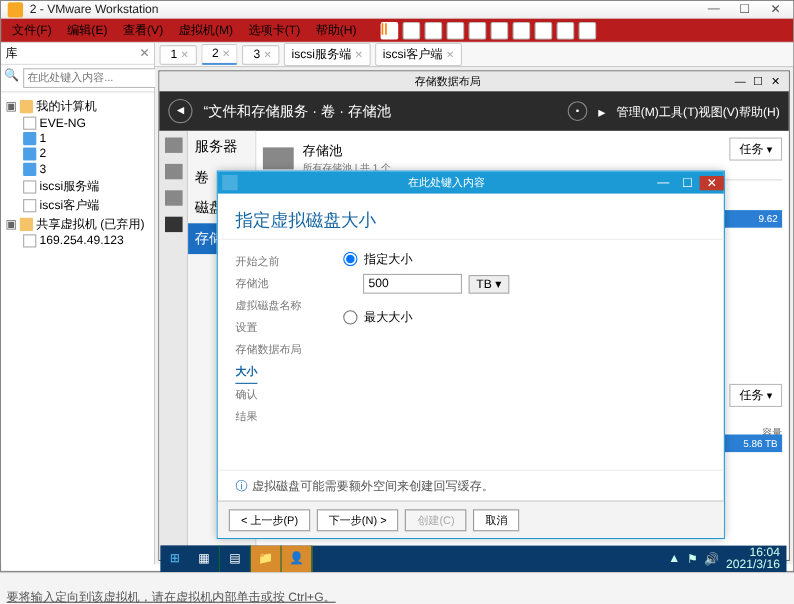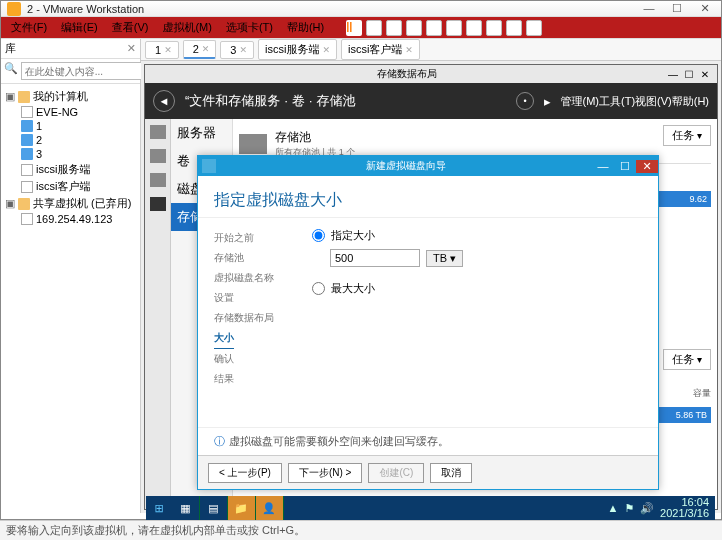--- a/index.html
+++ b/index.html
@@ -95,21 +95,21 @@
 
 .taskbar { position: absolute; left: 146px; bottom: 29px; right: 7px; height: 24px; background: #0a3a6a; display: flex; align-items: center; }
 .taskbar .start { width: 26px; height: 24px; background: #0a3a6a; color: #5bc0f8; text-align: center; line-height: 24px; }
 .taskbar .titem { width: 28px; height: 24px; background: #0a3a6a; border-right: 1px solid #063; text-align: center; line-height: 24px; color: #fff; }
 .taskbar .titem.orange { background: #d98c2e; }
 .taskbar .spacer { flex: 1; }
 .taskbar .tray { display: flex; gap: 6px; padding: 0 6px; color: #cfe; font-size: 9px; align-items: center; }
 .taskbar .clock { text-align: right; line-height: 1; }
 
 
-.statusbar { height: 20px; background: #f4f4f4; border-top: 1px solid #ccc; padding: 2px 6px; font-size: 10px; color: #555; }
+.statusbar { height: 20px; background: #f4f4f4; border-top: 1px solid #ccc; padding: 14px 6px; font-size: 10px; color: #555; text-decoration: underline; }
 </style>
 </head>
 <body>
 
 <div class="main-window">
   <div class="titlebar">
     <span class="icon"></span>
     <span class="title">2 - VMware Workstation</span>
     <div class="win-controls">
       <span>—</span>
@@ -256,32 +256,32 @@
                 <div style="font-size:12px;">存储池</div>
                 <div style="font-size:9px;color:#777;">所有存储池 | 共 1 个</div>
               </div>
             </div>
             <div class="task-btn"><span>任务</span> ▾</div>
             <div style="text-align:right;padding:26px 6px 0 0;font-size:9px;color:#666;">容量</div>
             <div class="blue-bar" style="top:72px;width:60px;">9.62</div>
 
             <div class="task-btn" style="top:230px;"><span>任务</span> ▾</div>
             <div style="position:absolute;right:6px;top:268px;font-size:9px;color:#666;">容量</div>
-            <div class="blue-bar" style="top:288px;width:60px;">5.86 TB</div>
+            <div class="blue-bar" style="top:276px;width:60px;">5.86 TB</div>
           </div>
         </div>
       </div>
     </div>
   </div>
 </div>
 
 <div class="wizard">
   <div class="wizard-title">
     <span class="ico"></span>
-    <span class="t">新建虚拟磁盘向导</span>
+    <span class="t">在此处键入内容</span>
     <div class="wc">
       <span>—</span>
       <span>☐</span>
       <span class="close">✕</span>
     </div>
   </div>
   <div class="wizard-head">指定虚拟磁盘大小</div>
   <div class="wizard-body">
     <div class="wizard-steps">
       <div>开始之前</div>

